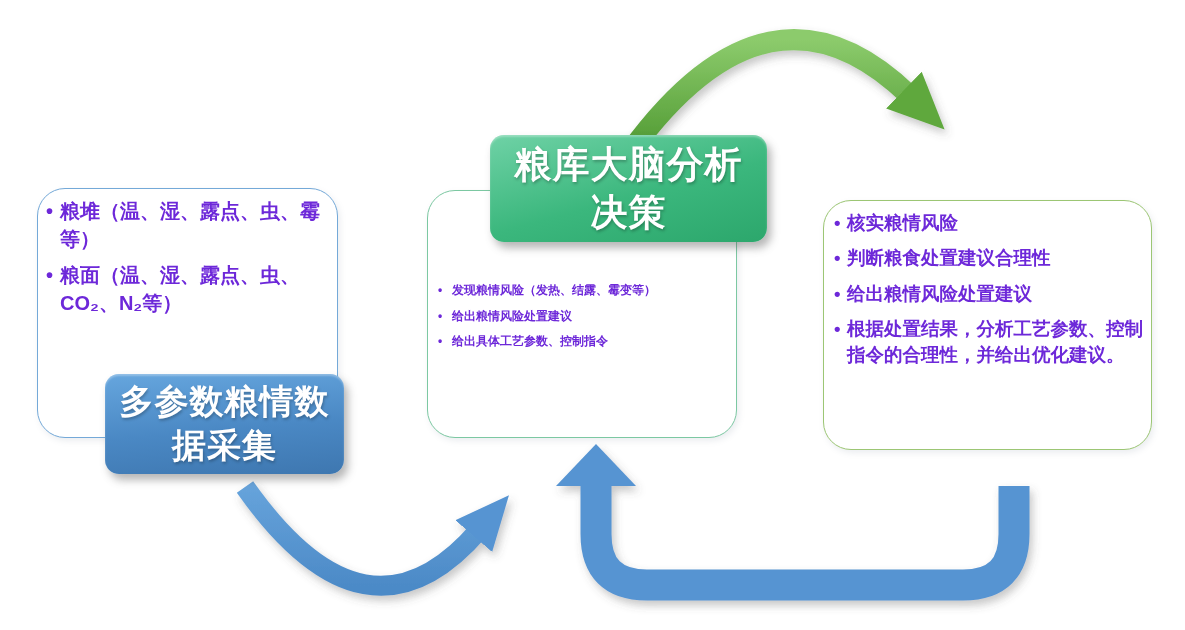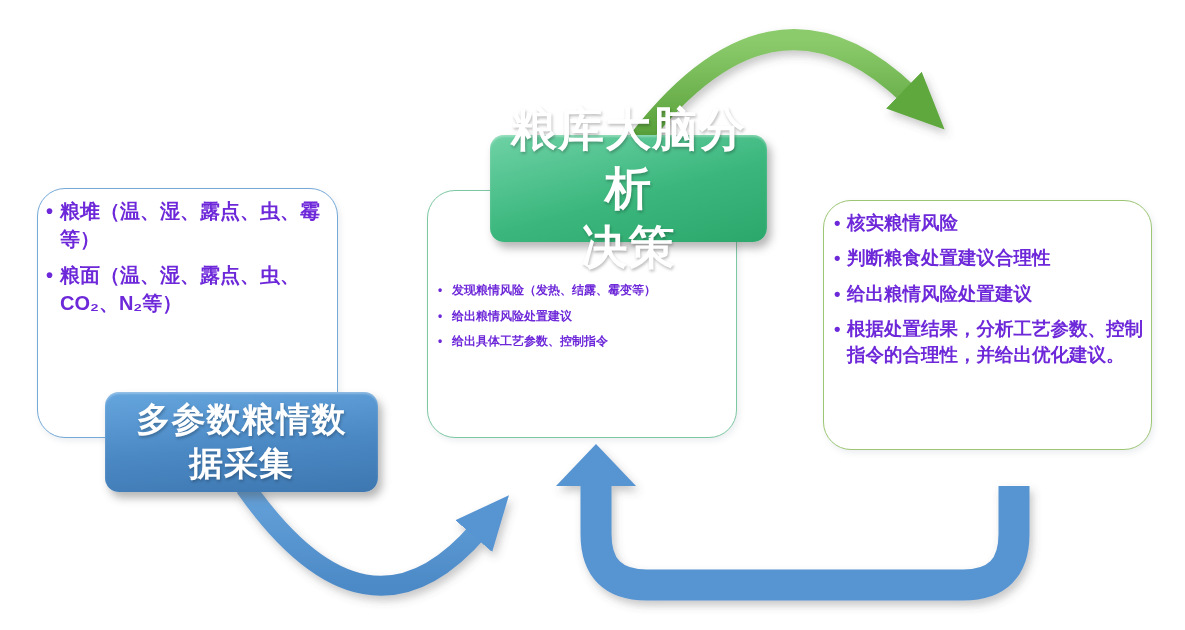--- a/index.html
+++ b/index.html
@@ -33,25 +33,25 @@
 
   
   .plabel {
     position:absolute; z-index:10; border-radius:14px; color:#fff; font-weight:bold;
     text-align:center; display:flex; flex-direction:column; justify-content:center;
     box-shadow:4px 6px 9px rgba(80,80,80,0.42), inset 0 2px 2px rgba(255,255,255,0.30);
     text-shadow:1px 2px 3px rgba(0,0,0,0.25);
     line-height:1.28; letter-spacing:1px;
   }
   #label-collection {
-    left:105px; top:392px; width:273px; height:100px; font-size:34px;
+    left:105px; top:374px; width:239px; height:100px; font-size:34px;
     background:linear-gradient(175deg,#66A6DE 0%,#4A88C4 55%,#3E77B0 100%);
   }
   #label-analysis {
-    left:490px; top:135px; width:277px; height:107px; font-size:46px;
+    left:490px; top:135px; width:277px; height:107px; font-size:37px;
     background:linear-gradient(165deg,#6FD2A6 0%,#3BB77D 55%,#2CA76C 100%);
   }
   #label-disposal {
     left:887px; top:387px; width:276px; height:106px; font-size:34px;
     background:linear-gradient(165deg,#93C363 0%,#6CA23A 55%,#5C9230 100%);
   }
 
   .arrows { position:absolute; left:0; top:0; z-index:5; pointer-events:none; }
 </style>
 </head>

